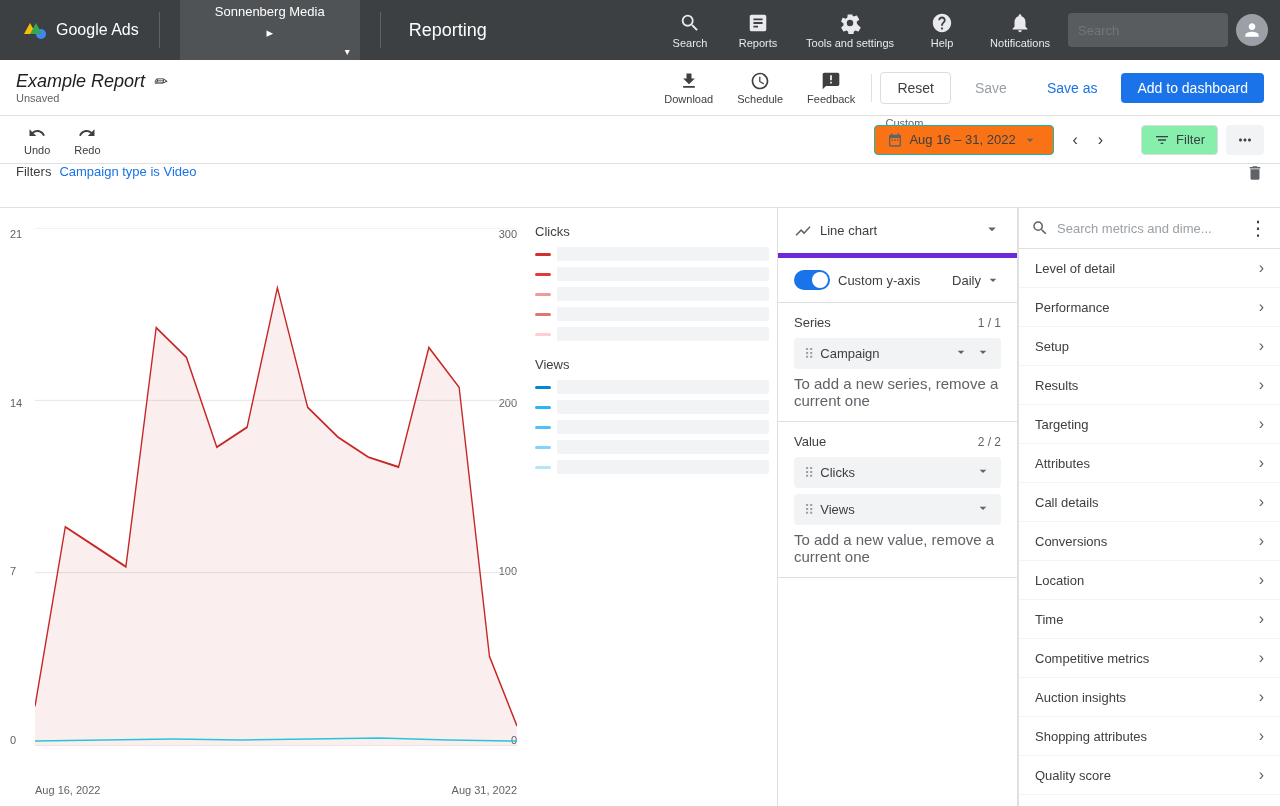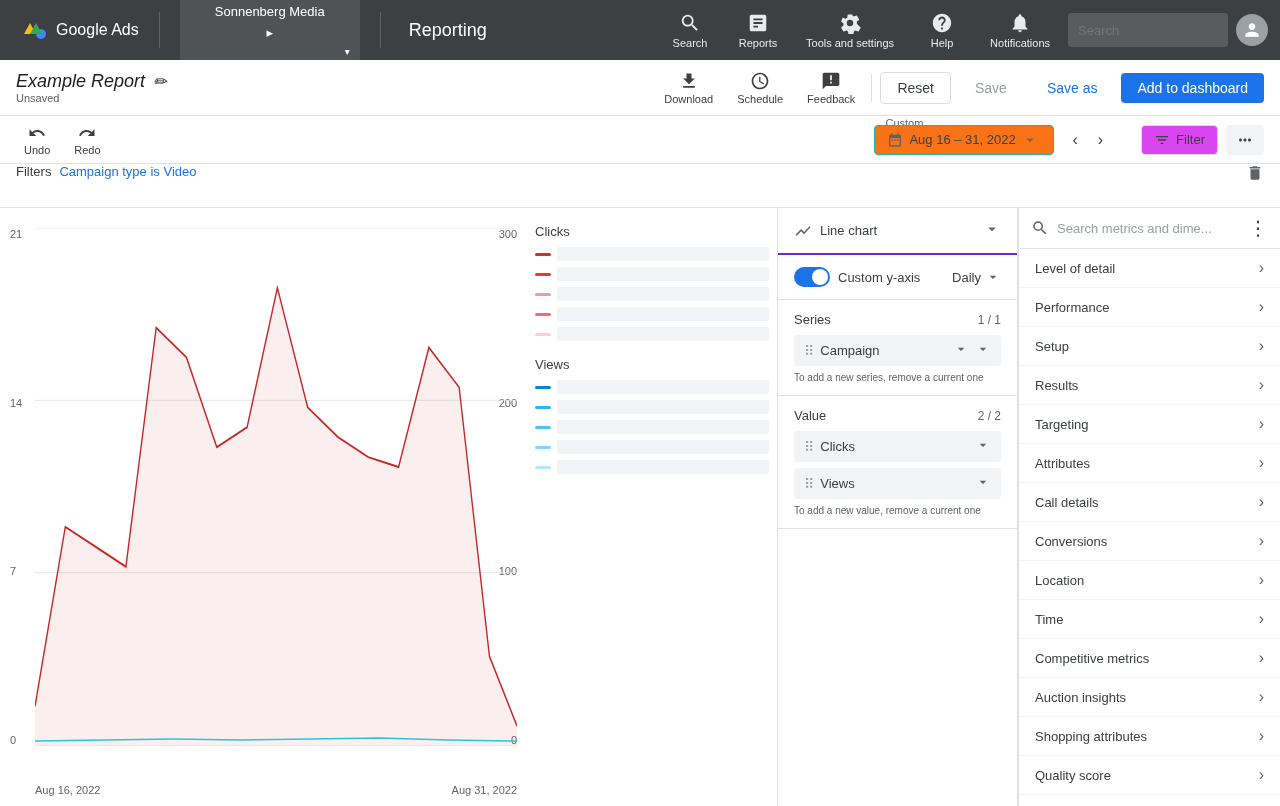--- a/index.html
+++ b/index.html
@@ -235,21 +235,21 @@
       color: #3c4043;
       font-size: 16px;
     }
     .filter-btn {
       display: flex;
       align-items: center;
       gap: 6px;
       border: 1px solid #dadce0;
       border-radius: 4px;
       padding: 6px 12px;
-      background: #d946ef;
+      background: #86efac;
       cursor: pointer;
       font-size: 13px;
       color: #3c4043;
     }
     .more-btn {
       background: #f1f3f4;
       border: none;
       border-radius: 4px;
       padding: 6px 10px;
       cursor: pointer;
@@ -394,21 +394,21 @@
       display: flex;
       flex-direction: column;
       overflow-y: auto;
     }
 
     .chart-type-selector {
       display: flex;
       align-items: center;
       justify-content: space-between;
       padding: 12px 16px;
-      border-bottom: 2px solid #6d28d9;
+      border-bottom: 5px solid #6d28d9;
       background: #fff;
     }
     .chart-type-label {
       display: flex;
       align-items: center;
       gap: 8px;
       font-size: 13px;
       color: #3c4043;
     }
     .y-axis-toggle {
@@ -465,21 +465,21 @@
       display: flex;
       align-items: center;
       gap: 6px;
       background: #f1f3f4;
       border-radius: 4px;
       padding: 6px 10px;
       margin-bottom: 6px;
     }
     .drag-handle { color: #9aa0a6; font-size: 14px; cursor: grab; }
     .series-name { font-size: 13px; flex: 1; color: #3c4043; }
-    .series-hint { font-size: 10px; color: #5f6368; }
+    .series-hint { font-size: 15px; color: #5f6368; }
 
     .value-item {
       display: flex;
       align-items: center;
       gap: 6px;
       background: #f1f3f4;
       border-radius: 4px;
       padding: 6px 10px;
       margin-bottom: 6px;
     }

